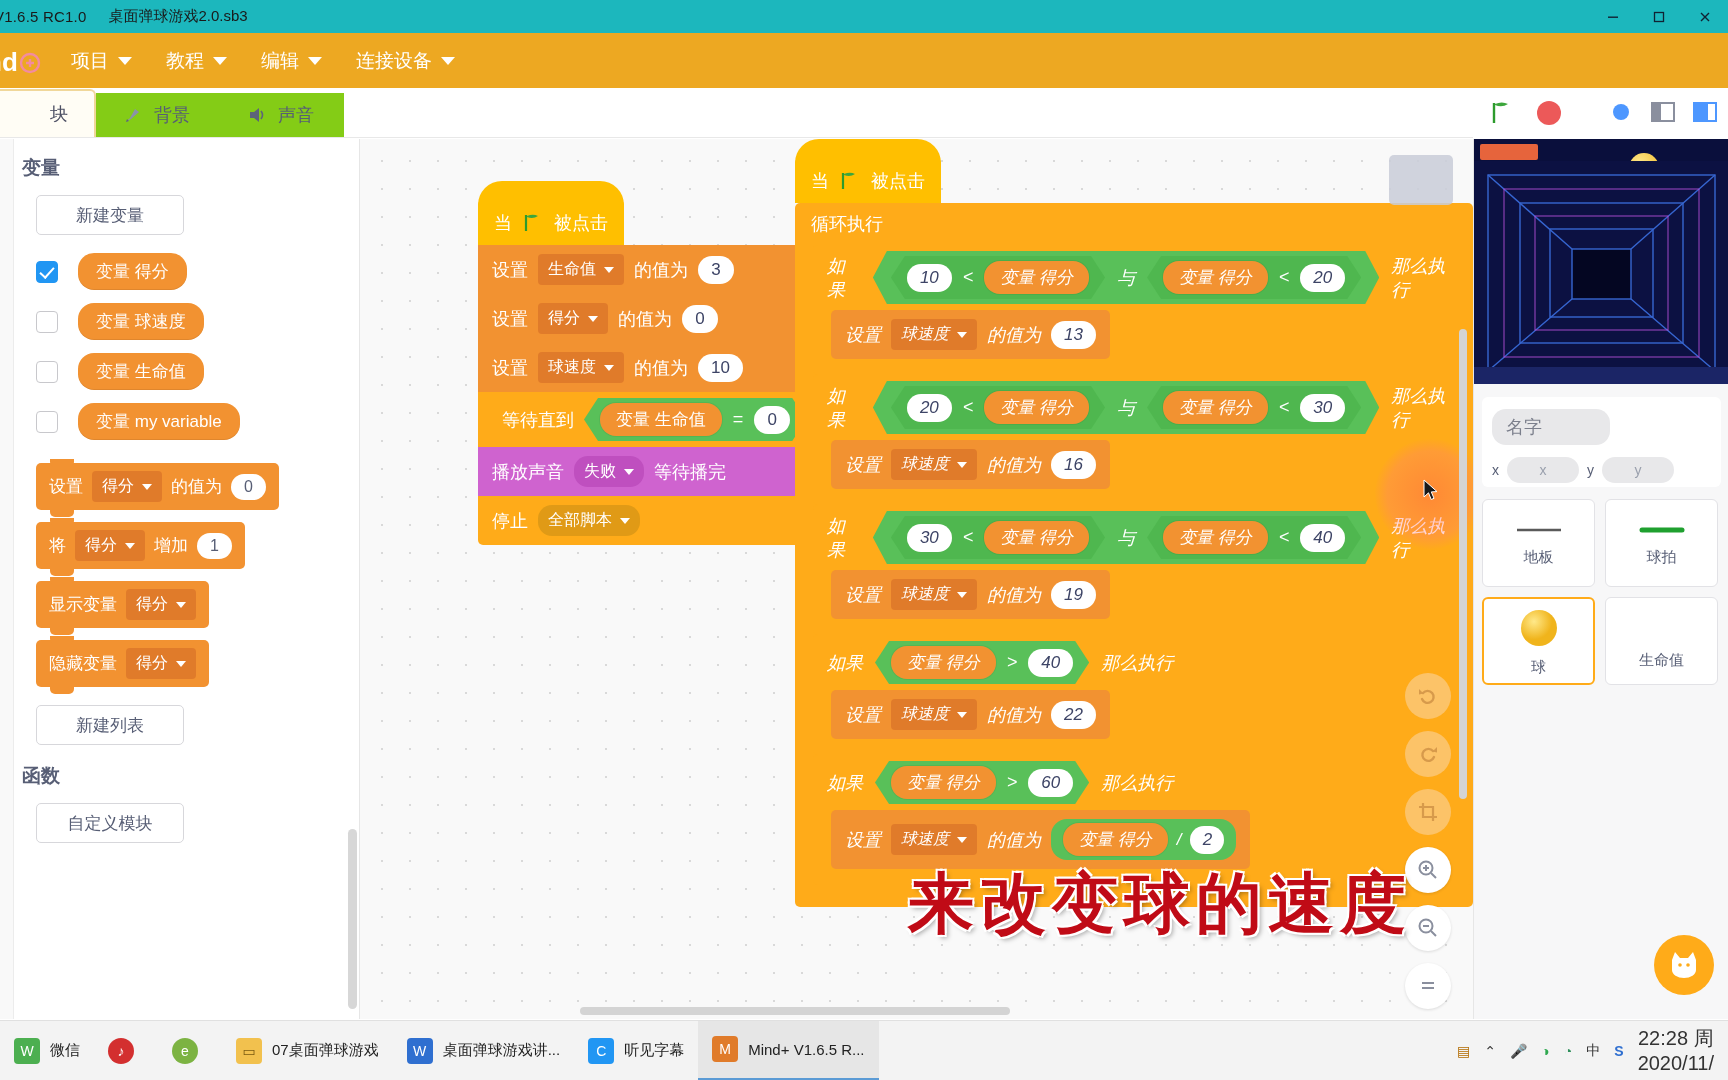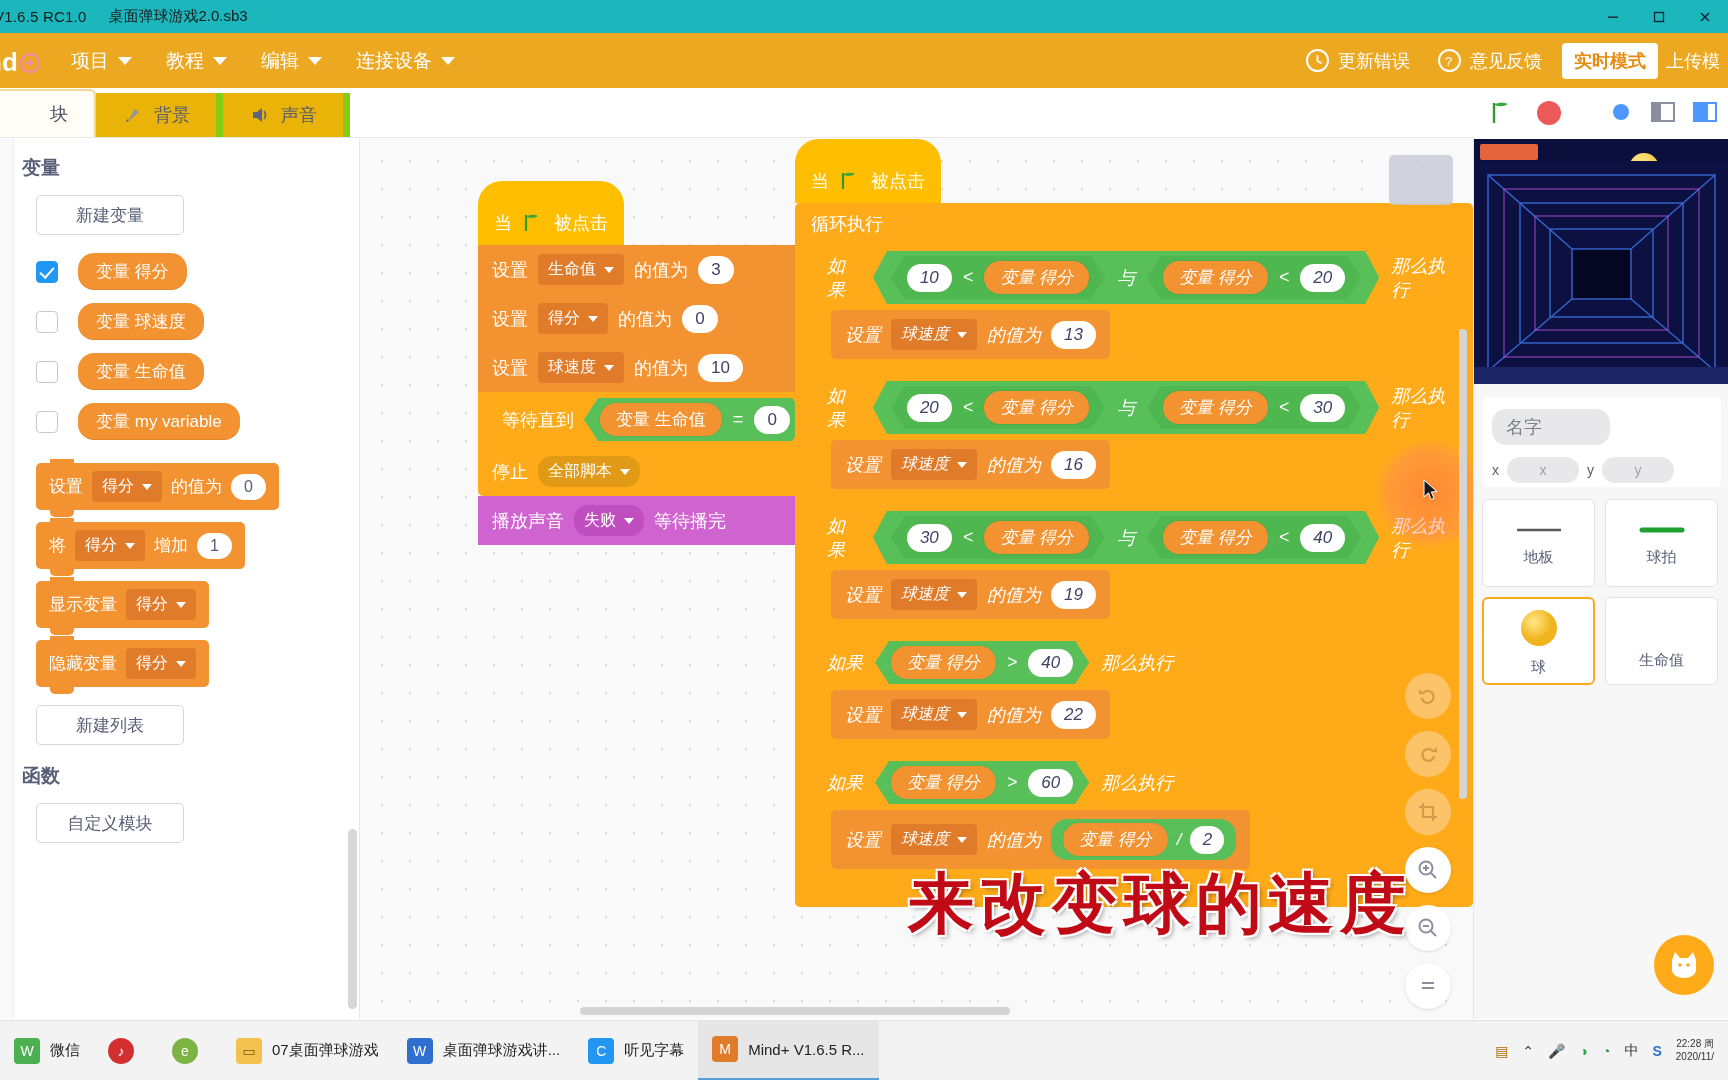--- a/index.html
+++ b/index.html
@@ -46,21 +46,21 @@
 
   
   .tabrow {
     position:absolute; left:0; top:88px; width:1473px; height:50px;
     background:#fff; border-bottom:1px solid #e8e8e8;
     display:flex; align-items:flex-end;
   }
   .tab {
     height:44px; display:flex; align-items:center; gap:10px;
     padding:0 26px; font-size:18px; color:#575e75;
-    border-right:7px solid #84cc16; background:#eab308;
+    border-right:4px solid #84cc16; background:#84cc16;
     position:relative;
   }
   .tab.active {
     background:#fffdf5; color:#4c4f63;
     border:2px solid #f0d79a; border-bottom:none;
     border-radius:6px 6px 0 0; height:48px;
     margin-left:-10px;
   }
   .tab-ico { width:22px; height:22px; flex:none; }
 
@@ -230,21 +230,21 @@
     position:absolute; left:0; bottom:0; width:1728px; height:60px;
     background:#f3f3f3; border-top:1px solid #e0e0e0;
     display:flex; align-items:center; gap:0px;
   }
   .tk { display:flex; align-items:center; gap:10px; padding:0 14px; height:60px; font-size:15px; color:#222;
         white-space:nowrap;}
   .tk.active { background:#e6e6e6; border-bottom:3px solid #5b9bd5;}
   .tkico { width:26px;height:26px;border-radius:4px; flex:none; display:flex;align-items:center;justify-content:center;
            font-size:14px; color:#fff;}
   .tray { margin-left:auto; display:flex; align-items:center; gap:14px; padding-right:14px; font-size:14px; color:#333;}
-  .clock { text-align:right; line-height:1.25; font-size:10px; }
+  .clock { text-align:center; line-height:1.25; font-size:20px; }
 </style>
 </head>
 <body>
 
 <div class="titlebar">
   <div class="tb-text">V1.6.5 RC1.0</div>
   <div class="tb-file">桌面弹球游戏2.0.sb3</div>
   <div class="tb-right">
     <div class="tb-btn">
       <svg width="16" height="16" viewBox="0 0 16 16">
@@ -285,42 +285,20 @@
     <div class="menu-item">
       <span>编辑</span>
       <i class="caret"></i>
     </div>
     <div class="menu-item">
       <span>连接设备</span>
       <i class="caret"></i>
     </div>
   </div>
 
-  <div class="menu-right">
-    <div class="mr-item">
-      <span class="circ-ico">
-        <svg width="19" height="19" viewBox="0 0 19 19" style="position:absolute;left:0;top:0">
-          <path d="M9.5 5 v5 l3.5 2" stroke="#fff" stroke-width="1.8" fill="none" stroke-linecap="round"></path>
-        </svg>
-      </span>
-      <span>更新错误</span>
-    </div>
-    <div class="mr-item">
-      <span class="circ-ico">
-        <svg width="19" height="19" viewBox="0 0 19 19" style="position:absolute;left:0;top:0">
-          <text x="5" y="15" font-size="13" fill="#fff" font-family="Liberation Sans, sans-serif">?</text>
-        </svg>
-      </span>
-      <span>意见反馈</span>
-    </div>
-    <div class="mode-wrap">
-      <span class="mode-on">实时模式</span>
-      <span class="mode-off">上传模</span>
-    </div>
-  </div>
 </div>
 
 <div class="tabrow">
   <div class="tab active">
     <span class="tab-ico"></span>
     <span>块</span>
   </div>
   <div class="tab">
     <span class="tab-ico">
       <svg width="22" height="22" viewBox="0 0 22 22">
@@ -500,35 +478,35 @@
       <span class="boolhex">
         <span class="varoval">
           <span>变量</span>
           <span>生命值</span>
         </span>
         <span>=</span>
         <span class="numoval">0</span>
       </span>
     </div>
 
+    <div class="blk purple" style="border-radius:0">
+      <span>播放声音</span>
+      <span class="drop" style="background:#bf4fbf;border-radius:14px">
+        <span>失败</span>
+        <i class="dcaret"></i>
+      </span>
+      <span>等待播完</span>
+    </div>
+
     <div class="blk gold" style="border-radius:0 0 5px 5px">
       <span>停止</span>
       <span class="drop" style="background:#e09a16;border-radius:14px">
         <span>全部脚本</span>
         <i class="dcaret"></i>
       </span>
-    </div>
-
-    <div class="blk purple" style="border-radius:0">
-      <span>播放声音</span>
-      <span class="drop" style="background:#bf4fbf;border-radius:14px">
-        <span>失败</span>
-        <i class="dcaret"></i>
-      </span>
-      <span>等待播完</span>
     </div>
   </div>
 
   <div class="scr" style="left:435px; top:18px;">
     <div class="hat">
       <span>当</span>
       <span>
         <svg width="22" height="20" viewBox="0 0 22 20" style="display:block">
           <path d="M4 2 v16" stroke="#2d9b2d" stroke-width="2.2"></path>
           <path d="M5 3 q6 -2.5 11 0 q-5 3.5 -11 1 z" fill="#3ca63c"></path>

